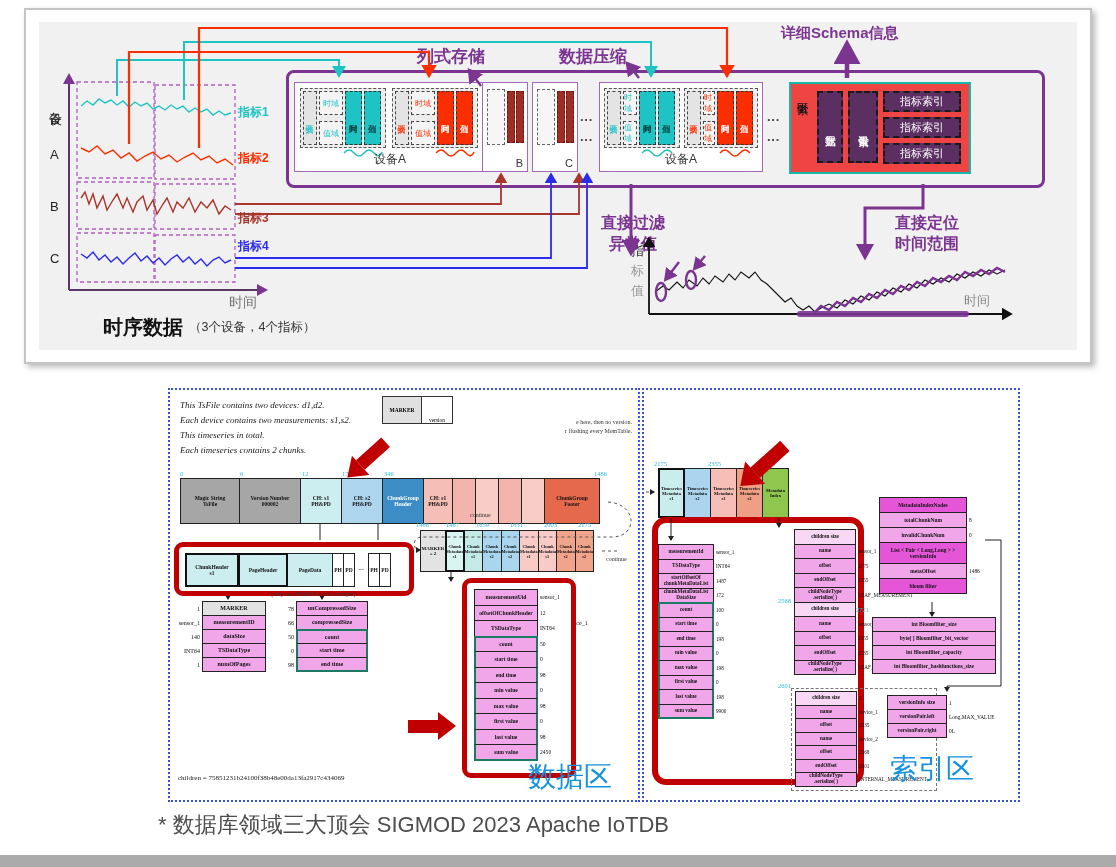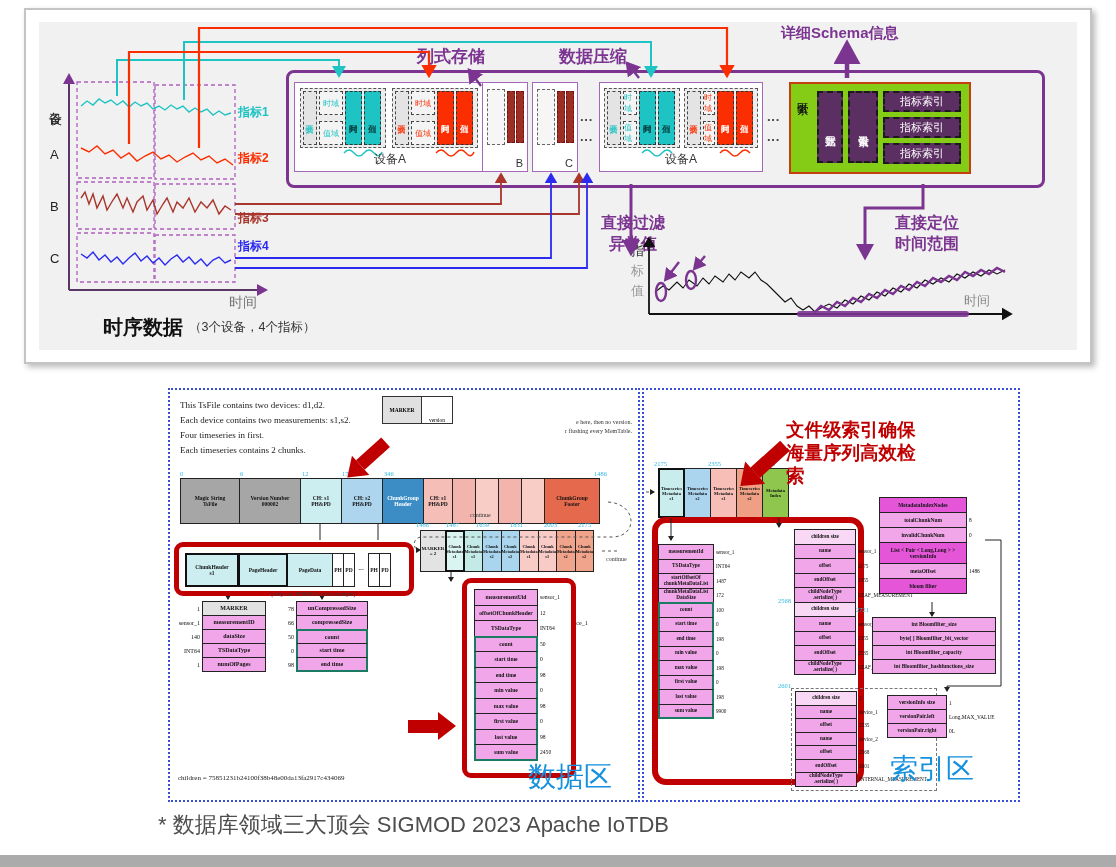--- a/index.html
+++ b/index.html
@@ -33,21 +33,21 @@
   .teal-g .dg-col{background:var(--teal);color:#063a3a;}
   .red-g{color:var(--red);}
   .red-g .dg-col{background:var(--red);color:#fff;}
   .dg-wave{position:absolute;right:2px;bottom:-9px;}
   .bc-box{border:1.5px solid #a468b8;background:#fff;}
   .bc-dash{position:absolute;left:4px;top:6px;width:16px;height:54px;border:1px dashed #666;background:#f6f6f6;}
   .bc-bar{position:absolute;top:8px;width:6px;height:50px;background:#9c2f24;border:1px dashed #711;}
   .bc-cap{position:absolute;right:4px;bottom:2px;font-size:11px;color:#333;}
   .dots-v{font-size:13px;font-weight:bold;color:#444;line-height:1.5;}
 
-  .index-box{border:2px solid #c2410c;background:#84cc16;font-family:Liberation Serif, serif;}
+  .index-box{border:2px solid #14b8a6;background:#ef4444;font-family:Liberation Serif, serif;}
   .ib-label{position:absolute;left:5px;top:10px;font-size:11.5px;color:#111;line-height:1.1;}
   .idark{position:absolute;background:#5c2f63;color:#fff;border:2px dashed #1a1a1a;
     display:flex;align-items:center;justify-content:center;box-sizing:border-box;}
   .purple-label{color:#7b3490;font-weight:bold;}
   .file-title{color:#7b3490;font-weight:bold;font-size:21px;line-height:27px;text-align:center;width:58px;}
   .mini-ylab{font-size:13px;line-height:1;}
 
   
   .panel{border:2px dotted #3a4fd8;background:#fff;}
   .note-line{font-size:9px;font-family:"Liberation Serif",serif;color:#222;line-height:15px;}
@@ -322,24 +322,24 @@
       <path d="M150,134 V150" stroke="#222" stroke-width="1" fill="none"></path>
       <path d="M208,134 V150" stroke="#222" stroke-width="1" fill="none"></path>
       <path d="M58,200 V209" stroke="#222" stroke-width="1" fill="none" marker-end="url(#lK)"></path>
       <path d="M152,200 V209" stroke="#222" stroke-width="1" fill="none" marker-end="url(#lK)"></path>
       <path d="M388,200 V209" stroke="#222" stroke-width="1" fill="none" marker-end="url(#lK)"></path>
       <path d="M438,112 C468,114 468,147 442,147 L252,147 C242,147 242,160 250,160" stroke="#555" stroke-width="1" stroke-dasharray="3,3" fill="none" marker-end="url(#lK)"></path>
       <path d="M432,161 h16" stroke="#555" stroke-width="1" stroke-dasharray="3,3" fill="none"></path>
       <path d="M281,182 V191" stroke="#222" stroke-width="1" fill="none" marker-end="url(#lK)"></path>
     </svg>
 
-    <div class="abs" style="left:10px;top:8px;">
+    <div class="abs" style="left:10px;top:8px;font-style:italic;">
       <div class="note-line">This TsFile contains two devices: d1,d2.</div>
       <div class="note-line">Each device contains two measurements: s1,s2.</div>
-      <div class="note-line">Four timeseries in first.</div>
+      <div class="note-line">This timeseries in total.</div>
       <div class="note-line">Each timeseries contains 2 chunks.</div>
     </div>
 
     <div class="abs" style="left:212px;top:6px;display:flex;">
       <div style="width:38px;height:26px;border:1px solid #333;background:#e0e0e0;display:flex;align-items:center;justify-content:center;font-size:5.5px;font-family:'Liberation Serif',serif;font-weight:bold;">MARKER</div>
       <div style="width:30px;height:26px;border:1px solid #333;border-left:none;background:#fff;display:flex;align-items:flex-end;justify-content:center;font-size:5.5px;font-family:'Liberation Serif',serif;">version</div>
     </div>
 
     <div class="abs side-note" style="left:330px;top:28px;width:132px;overflow:hidden;">
       <div>e here, then no version.</div>
@@ -560,25 +560,20 @@
             <path d="M0,0 L5,3 L0,6 Z" fill="#222"></path>
           </marker>
       </defs>
       <path d="M2,102 H10" stroke="#555" stroke-width="1" stroke-dasharray="3,3" fill="none" marker-end="url(#rK)"></path>
       <path d="M27,128 V150" stroke="#222" stroke-width="1" fill="none" marker-end="url(#rK)"></path>
       <path d="M135,128 V137" stroke="#222" stroke-width="1" fill="none" marker-end="url(#rK)"></path>
       <path d="M288,212 V226" stroke="#222" stroke-width="1" fill="none" marker-end="url(#rK)"></path>
       <path d="M341,150 L357,150 L357,296 L303,296 L303,301" stroke="#222" stroke-width="1" fill="none" marker-end="url(#rK)"></path>
     </svg>
 
-    <div class="abs red-ann" style="left:142px;top:28px;font-size:18.5px;line-height:23px;">
-      <div>文件级索引确保</div>
-      <div>海量序列高效检</div>
-      <div>索</div>
-    </div>
     <div class="big-arrow" style="left:86px;top:62px;transform:rotate(138deg);">
       <div class="shaft" style="width:40px;height:14px;"></div>
       <div class="head" style="border-left:20px solid var(--annotation-red);border-top:15px solid transparent;border-bottom:15px solid transparent;"></div>
     </div>
 
     <span class="offset" style="left:10px;top:70px;">2175</span>
     <span class="offset" style="left:64px;top:70px;">2355</span>
     <span class="offset" style="left:118px;top:70px;">2535</span>
     <div class="abs cellrow tsrow" style="left:14px;top:78px;">
         <div class="cellbox tsTeal hl">Timeseries

